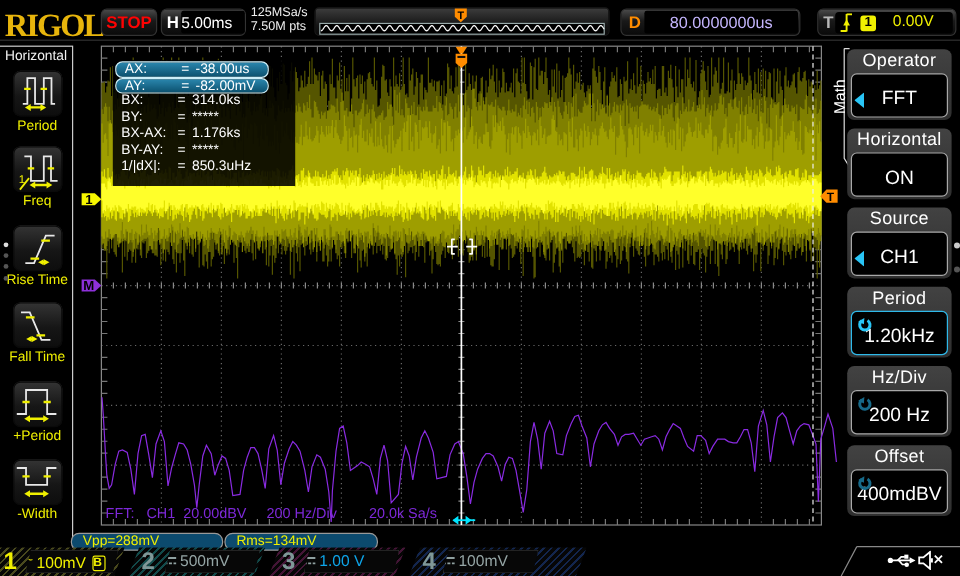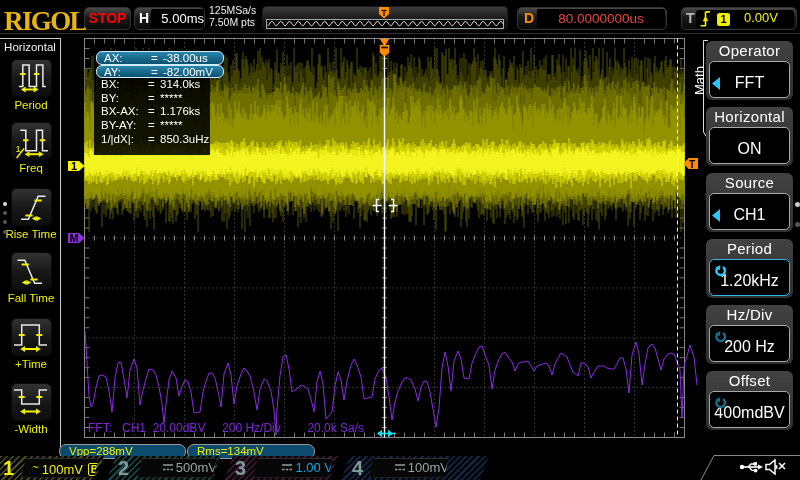--- a/index.html
+++ b/index.html
@@ -5,63 +5,63 @@
 body{font-family:"Liberation Sans",sans-serif;position:relative}
 .rigol{position:absolute;left:4px;top:6px;width:76px;color:#e7b50c;font-family:"Liberation Serif",serif;
   font-weight:bold;font-size:27px;letter-spacing:-1.6px;transform:scaleX(1.0);transform-origin:left}
 .tbox{position:absolute;top:7px;height:23px;border-radius:5px;background:linear-gradient(#4a4a4a,#191919 45%,#0a0a0a);
   border:1px solid #333;color:#fff}
 .stop{left:84px;width:47px;text-align:center}
 .stop span{color:#fc0303;font-weight:bold;font-size:14px;line-height:21px;letter-spacing:0px}
 .hbox{left:134px;width:71px}
 .hletter{position:absolute;left:4px;top:2px;font-weight:bold;font-size:14px;color:#fff}
 .hval{position:absolute;left:16px;top:1px;width:53px;height:19px;background:#000;border-radius:2px;
-  font-size:13px;text-align:right;line-height:19px;color:#fff}
+  font-size:13px;text-align:left;line-height:19px;color:#fff}
 .rate{position:absolute;left:209px;top:5px;font-size:10.5px;line-height:11.5px;color:#eee}
 .membar{position:absolute;left:262px;top:6px;width:246px;height:24px;border-radius:4px;
   background:linear-gradient(#3c3c3c,#141414 65%,#0a0a0a);border:1px solid #1a1a1a}
 .memin{position:absolute;left:266px;top:18.5px;width:238px;height:10.5px;background:#000;border:1px solid #9aa;}
 .dbox{left:517px;width:150px}
 .dletter{position:absolute;left:6px;top:2px;font-weight:bold;font-size:14px;color:#ff8c00}
 .dval{position:absolute;left:19px;top:1px;width:128px;height:19px;background:#000;border-radius:2px;
-  font-size:13.5px;text-align:center;line-height:19px;color:#ef4444}
+  font-size:13.5px;text-align:center;line-height:19px;color:#c4b5fd}
 .trigbox{left:681px;width:116px}
 .tletter{position:absolute;left:4px;top:2px;font-weight:bold;font-size:14px;color:#b8b8b8}
 .t1badge{position:absolute;left:35px;top:5px;width:13px;height:13px;background:#f0f000;color:#000;
   border-radius:2.5px;font-size:11px;font-weight:bold;text-align:center;line-height:13px}
 .tinner{position:absolute;left:14px;top:1.5px;right:2px;bottom:1.5px;background:#000;border-radius:3px}
 .tval{position:absolute;left:62px;top:2px;color:#f0f000;font-size:13px}
 .lmenu-border{position:absolute;left:60px;top:38px;width:1px;height:420px;background:#ccc}
 .lmenu-top{position:absolute;left:0;top:38px;width:60px;height:1px;background:#ccc}
 .ltitle{position:absolute;left:0;top:41px;width:60px;text-align:center;color:#f2f2f2;font-size:11.5px}
 .lbtn{position:absolute;left:11px;width:41px;height:38px;border-radius:6px;
   background:linear-gradient(#343434,#161616 55%,#0d0d0d);box-shadow:inset 0 0 0 1px #0a0a0a}
 .llab{position:absolute;left:0;width:62px;text-align:center;color:#f0f000;font-size:11.5px}
-.cbox{position:absolute;left:94px;top:50px;width:116px;height:105px;background:rgba(0,0,0,0.88);padding-top:1px}
+.cbox{position:absolute;left:94px;top:50px;width:152px;height:105px;background:rgba(0,0,0,0.88);padding-top:1px}
 .crow{position:relative;height:13.6px;color:#fff;font-size:11.5px;line-height:13.6px}
 .crow .cl{position:absolute;left:7px}
 .crow .ce{position:absolute;left:54px}
 .crow .cv{position:absolute;left:66px}
 .crow.hl{background:linear-gradient(#2a86ad,#0c516f);border:1px solid #cdeef8;border-radius:6px;
   width:128px;left:2px}
 .rpanel{position:absolute;left:706px;width:87px;height:59px;background:linear-gradient(#424242,#2f2f2f);
   border-radius:6px}
 .rhtxt{color:#fff;font-size:15px;letter-spacing:0.3px;text-align:center;line-height:19px}
 .rval{position:absolute;left:709px;width:81px;height:37px;background:#000;border:1.5px solid #a8a8a8;border-radius:5px;
   color:#fff;font-size:16px;text-align:center;line-height:41px}
 .rval.hlv{border-color:#2fb9ea}
 .mathtab{position:absolute;left:690px;top:74px;width:20px;height:22px;color:#fff;font-size:13px;
   transform:rotate(-90deg);transform-origin:center;text-align:center;line-height:22px;white-space:nowrap}
 .vbox{position:absolute;top:444px;height:15px;border:1px solid #999;border-radius:7px;background:#0c4a6e;
   color:#f0f000;font-size:11.5px;line-height:13px;padding-left:9px}
 .chslot{position:absolute;top:456px;height:24px}
 .chnum{position:absolute;top:456px;font-size:20px;font-weight:bold;line-height:24px}
 .chval{position:absolute;top:457.5px;height:20px;background:#070707;
   clip-path:polygon(5px 0,100% 0,calc(100% - 5px) 100%,0 100%);box-shadow:inset 0 0 0 1px #2e2e2e;
-  font-size:13px;line-height:19px;text-align:right}
+  font-size:13px;line-height:19px;text-align:left}
 .ac{color:#f0f000;font-size:11px;vertical-align:3.5px}
 .bwb{display:inline-block;margin-left:5px;width:11px;height:13px;border:1px solid #f0f000;border-radius:2px;
   color:#f0f000;font-size:10px;font-weight:bold;line-height:12px;vertical-align:1px}
 </style></head><body>
 <svg width="800" height="480" viewBox="0 0 800 480" style="position:absolute;left:0;top:0">
     <line x1="134.5" y1="38.5" x2="134.5" y2="437.5" stroke="#666" stroke-width="1" stroke-dasharray="1 3"></line>
     <line x1="184.5" y1="38.5" x2="184.5" y2="437.5" stroke="#666" stroke-width="1" stroke-dasharray="1 3"></line>
     <line x1="234.5" y1="38.5" x2="234.5" y2="437.5" stroke="#666" stroke-width="1" stroke-dasharray="1 3"></line>
     <line x1="284.5" y1="38.5" x2="284.5" y2="437.5" stroke="#666" stroke-width="1" stroke-dasharray="1 3"></line>
     <line x1="334.5" y1="38.5" x2="334.5" y2="437.5" stroke="#666" stroke-width="1" stroke-dasharray="1 3"></line>
@@ -180,21 +180,21 @@
 <div class="llab" style="top:292px">Fall Time</div>
 <div class="lbtn" style="top:318px">
     <svg width="41" height="38" viewBox="0 0 41 38" style="position:absolute;left:0;top:0">
       <path d="M3 27H10.7V7H28.3V27H36" stroke="#e8e8e8" stroke-width="1.5" fill="none"></path>
       <path d="M7.7 17H13.7M25.3 17H31.3" stroke="#f0f000" stroke-width="2" fill="none"></path>
       <path d="M12.7 31H26.3" stroke="#f0f000" stroke-width="2" fill="none"></path>
       <path d="M14 28.1l-4.8 2.9 4.8 2.9z" fill="#f0f000"></path>
       <path d="M25 28.1l4.8 2.9-4.8 2.9z" fill="#f0f000"></path>
     </svg>
   </div>
-<div class="llab" style="top:358px">+Time</div>
+<div class="llab" style="top:358px">+Period</div>
 <div class="lbtn" style="top:383px">
     <svg width="41" height="38" viewBox="0 0 41 38" style="position:absolute;left:0;top:0">
       <path d="M3 7H10.7V21H28.3V7H36" stroke="#e8e8e8" stroke-width="1.5" fill="none"></path>
       <path d="M7.7 14H13.7M25.3 14H31.3" stroke="#f0f000" stroke-width="2" fill="none"></path>
       <path d="M12.7 28.5H26.3" stroke="#f0f000" stroke-width="2" fill="none"></path>
       <path d="M14 25.6l-4.8 2.9 4.8 2.9z" fill="#f0f000"></path>
       <path d="M25 25.6l4.8 2.9-4.8 2.9z" fill="#f0f000"></path>
     </svg>
   </div>
 <div class="llab" style="top:423px">-Width</div>

